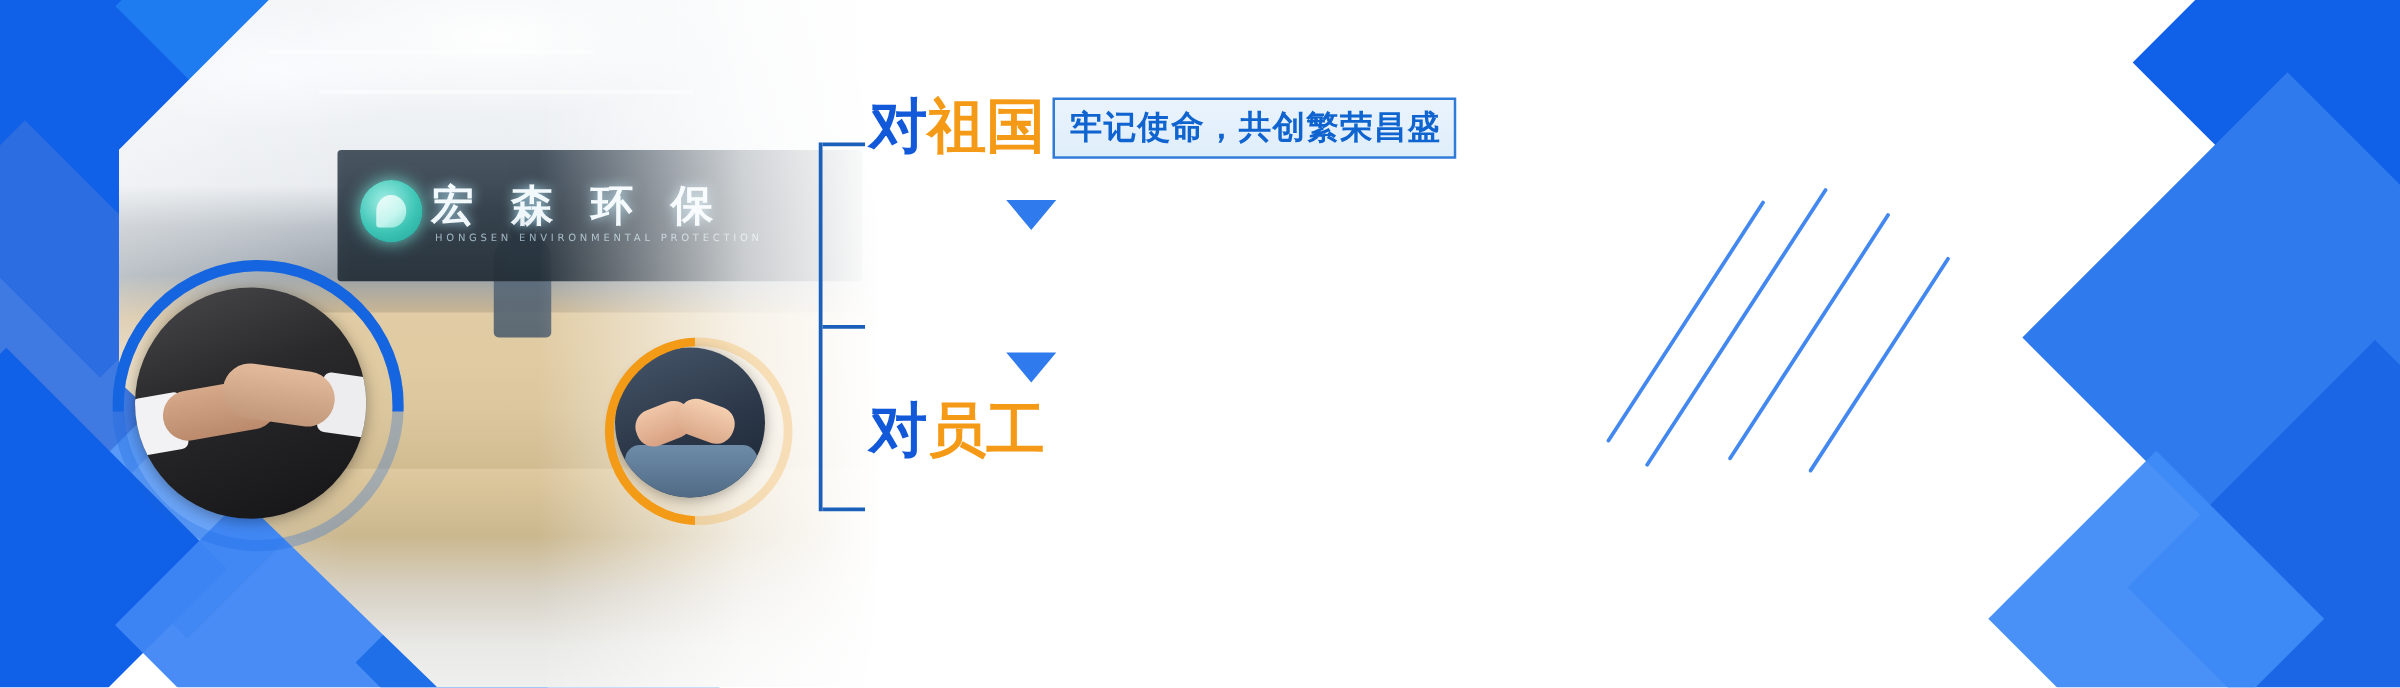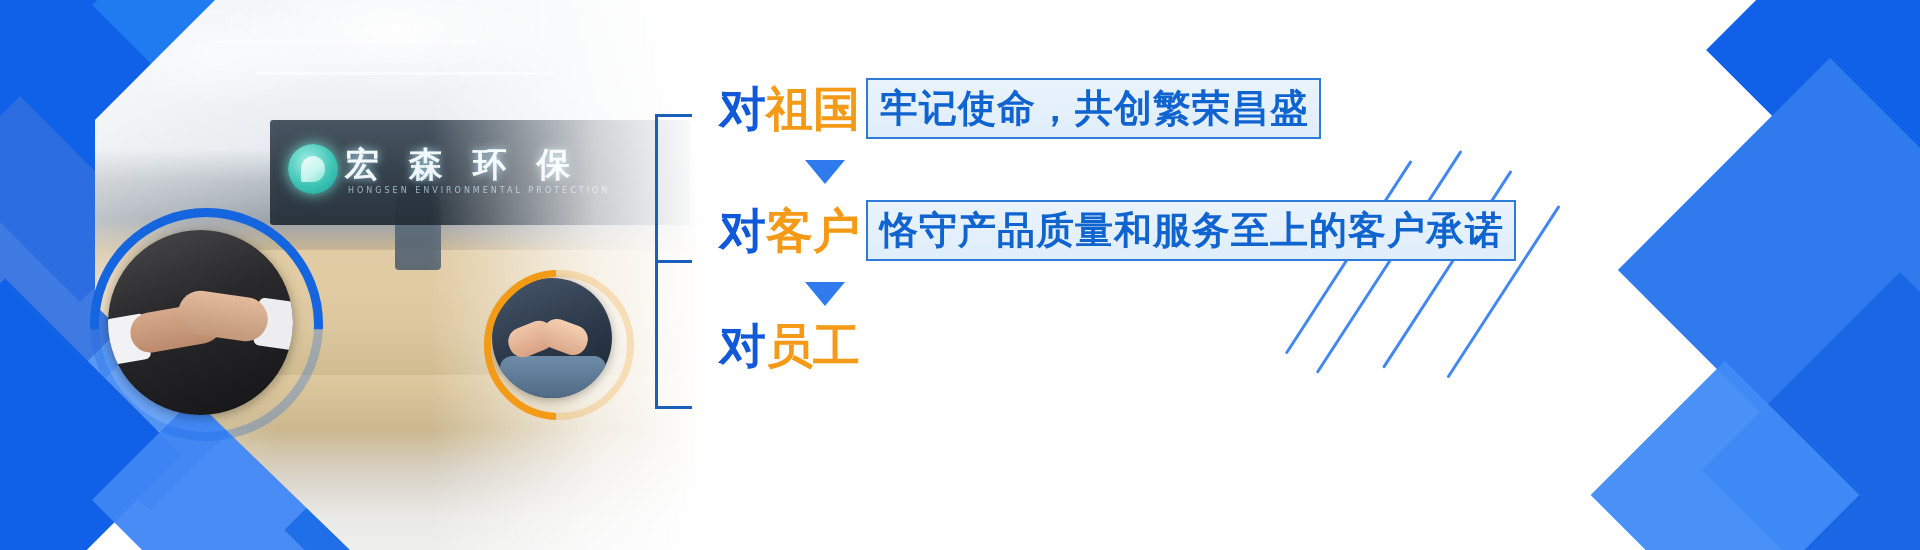--- a/index.html
+++ b/index.html
@@ -229,30 +229,30 @@
   .bracket .t1{top:0px;}
   .bracket .t2{top:146px;}
   .bracket .t3{top:292px;}
 
   .row{position:absolute;left:40px;display:flex;align-items:center;white-space:nowrap;}
   .row.r1{top:0px;}
   .row.r2{top:122px;}
   .row.r3{top:244px;justify-content:flex-end;}
 
   .lead{
-    font-family:Liberation Sans, sans-serif;
-    font-size:47px;font-weight:700;letter-spacing:0px;line-height:1;margin-left:24px;
+    font-family:Liberation Serif, serif;
+    font-size:47px;font-weight:700;letter-spacing:0px;line-height:1;
   }
   .lead .w-blue{color:#1159d8;}
   .lead .w-orange{color:#f59a16;}
 
   .phrase{
     margin-left:6px;
     font-family:"DejaVu Sans",sans-serif;
-    font-size:38px;font-weight:700;color:#1064cf;
+    font-size:26px;font-weight:700;color:#1064cf;
     letter-spacing:1px;line-height:1;
     padding:9px 10px 10px 12px;
     border:2px solid #2f7bd8;
     background:linear-gradient(180deg,#eaf3fc 0%,#dfeefb 100%);
   }
 
   .arrow{
     position:absolute;left:150px;
     width:0;height:0;
     border-left:20px solid transparent;
@@ -329,26 +329,20 @@
     <div class="arrow a1"></div>
     <div class="arrow a2"></div>
 
     <div class="row r1">
       <span class="lead">
         <span class="w-blue">对</span><span class="w-orange">祖国</span>
       </span>
       <span class="phrase">牢记使命，共创繁荣昌盛</span>
     </div>
 
-    <div class="row r2">
-      <span class="lead">
-        <span class="w-blue">对</span><span class="w-orange">客户</span>
-      </span>
-      <span class="phrase">恪守产品质量和服务至上的客户承诺</span>
-    </div>
 
     <div class="row r3">
       <span class="lead">
         <span class="w-blue">对</span><span class="w-orange">员工</span>
       </span>
     </div>
 
   </div>
 </div>
 

